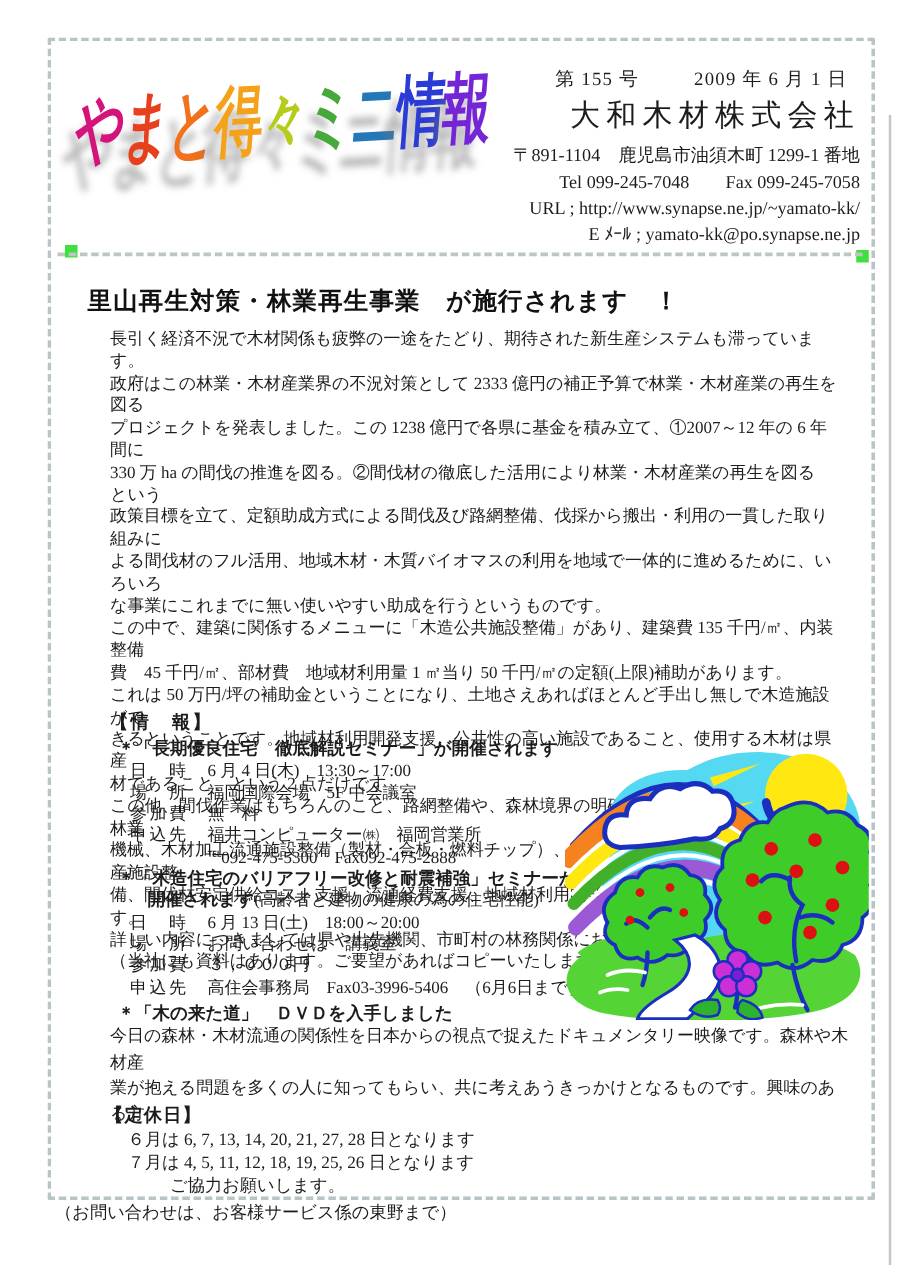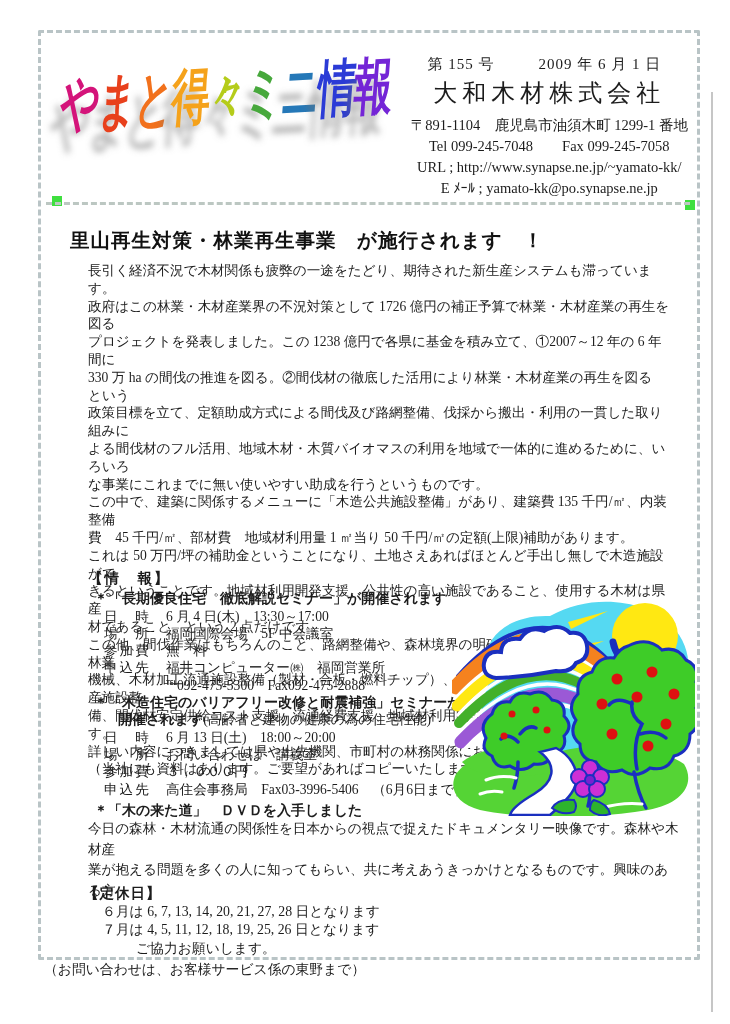--- a/index.html
+++ b/index.html
@@ -19,21 +19,21 @@
   .sq.right{left:685px;top:200px;}
 
   
   .logo{position:absolute;left:64px;top:62px;white-space:nowrap;
     font-family:"Liberation Sans","DejaVu Sans",sans-serif;font-weight:bold;
     font-size:62px;letter-spacing:-4px;
     transform:scaleX(0.62) skewX(-9deg) rotate(-2deg);transform-origin:left top;}
   .logo span{display:inline-block;text-shadow:-14px 20px 8px rgba(115,115,115,0.50);}
 
   
-  .hinfo{position:absolute;right:42px;top:54px;text-align:center;line-height:20px;font-size:14.5px;}
+  .hinfo{position:absolute;right:42px;top:54px;text-align:right;line-height:20px;font-size:14.5px;}
   .hinfo .issue{font-size:15px;margin-bottom:9px;padding-right:10px;letter-spacing:1px;}
   .hinfo .issue .no{margin-right:44px;}
   .hinfo .company{font-size:24px;letter-spacing:5px;margin:0 0 12px 0;font-weight:500;}
   .hinfo .line{margin-bottom:1px;}
 
   
   .article{position:absolute;left:70px;top:227px;width:604px;}
   .article h1{font-size:19.5px;font-weight:bold;margin:0 0 8px 0;letter-spacing:1px;
     font-family:"Liberation Sans","DejaVu Sans",sans-serif;color:#111;}
   .body-line{font-size:13.6px;line-height:17.8px;padding-left:18px;white-space:pre-wrap;}
@@ -108,21 +108,21 @@
     <div class="line">E ﾒｰﾙ ; yamato-kk@po.synapse.ne.jp</div>
   </div>
 
   <div class="sq left"></div>
   <div class="sq right"></div>
   <div class="separator"></div>
 
   <div class="article">
     <h1>里山再生対策・林業再生事業　が施行されます　！</h1>
     <div class="body-line">長引く経済不況で木材関係も疲弊の一途をたどり、期待された新生産システムも滞っています。</div>
-    <div class="body-line">政府はこの林業・木材産業界の不況対策として 1726 億円の補正予算で林業・木材産業の再生を図る</div>
+    <div class="body-line">政府はこの林業・木材産業界の不況対策として 2333 億円の補正予算で林業・木材産業の再生を図る</div>
     <div class="body-line">プロジェクトを発表しました。この 1238 億円で各県に基金を積み立て、①2007～12 年の 6 年間に</div>
     <div class="body-line">330 万 ha の間伐の推進を図る。②間伐材の徹底した活用により林業・木材産業の再生を図る　という</div>
     <div class="body-line">政策目標を立て、定額助成方式による間伐及び路網整備、伐採から搬出・利用の一貫した取り組みに</div>
     <div class="body-line">よる間伐材のフル活用、地域木材・木質バイオマスの利用を地域で一体的に進めるために、いろいろ</div>
     <div class="body-line">な事業にこれまでに無い使いやすい助成を行うというものです。</div>
     <div class="body-line">この中で、建築に関係するメニューに「木造公共施設整備」があり、建築費 135 千円/㎡、内装整備</div>
     <div class="body-line">費　45 千円/㎡、部材費　地域材利用量 1 ㎡当り 50 千円/㎡の定額(上限)補助があります。</div>
     <div class="body-line">これは 50 万円/坪の補助金ということになり、土地さえあればほとんど手出し無しで木造施設がで</div>
     <div class="body-line">きるということです。地域材利用開発支援、公共性の高い施設であること、使用する木材は県産</div>
     <div class="body-line">材であること、という 2 点だけです。</div>

